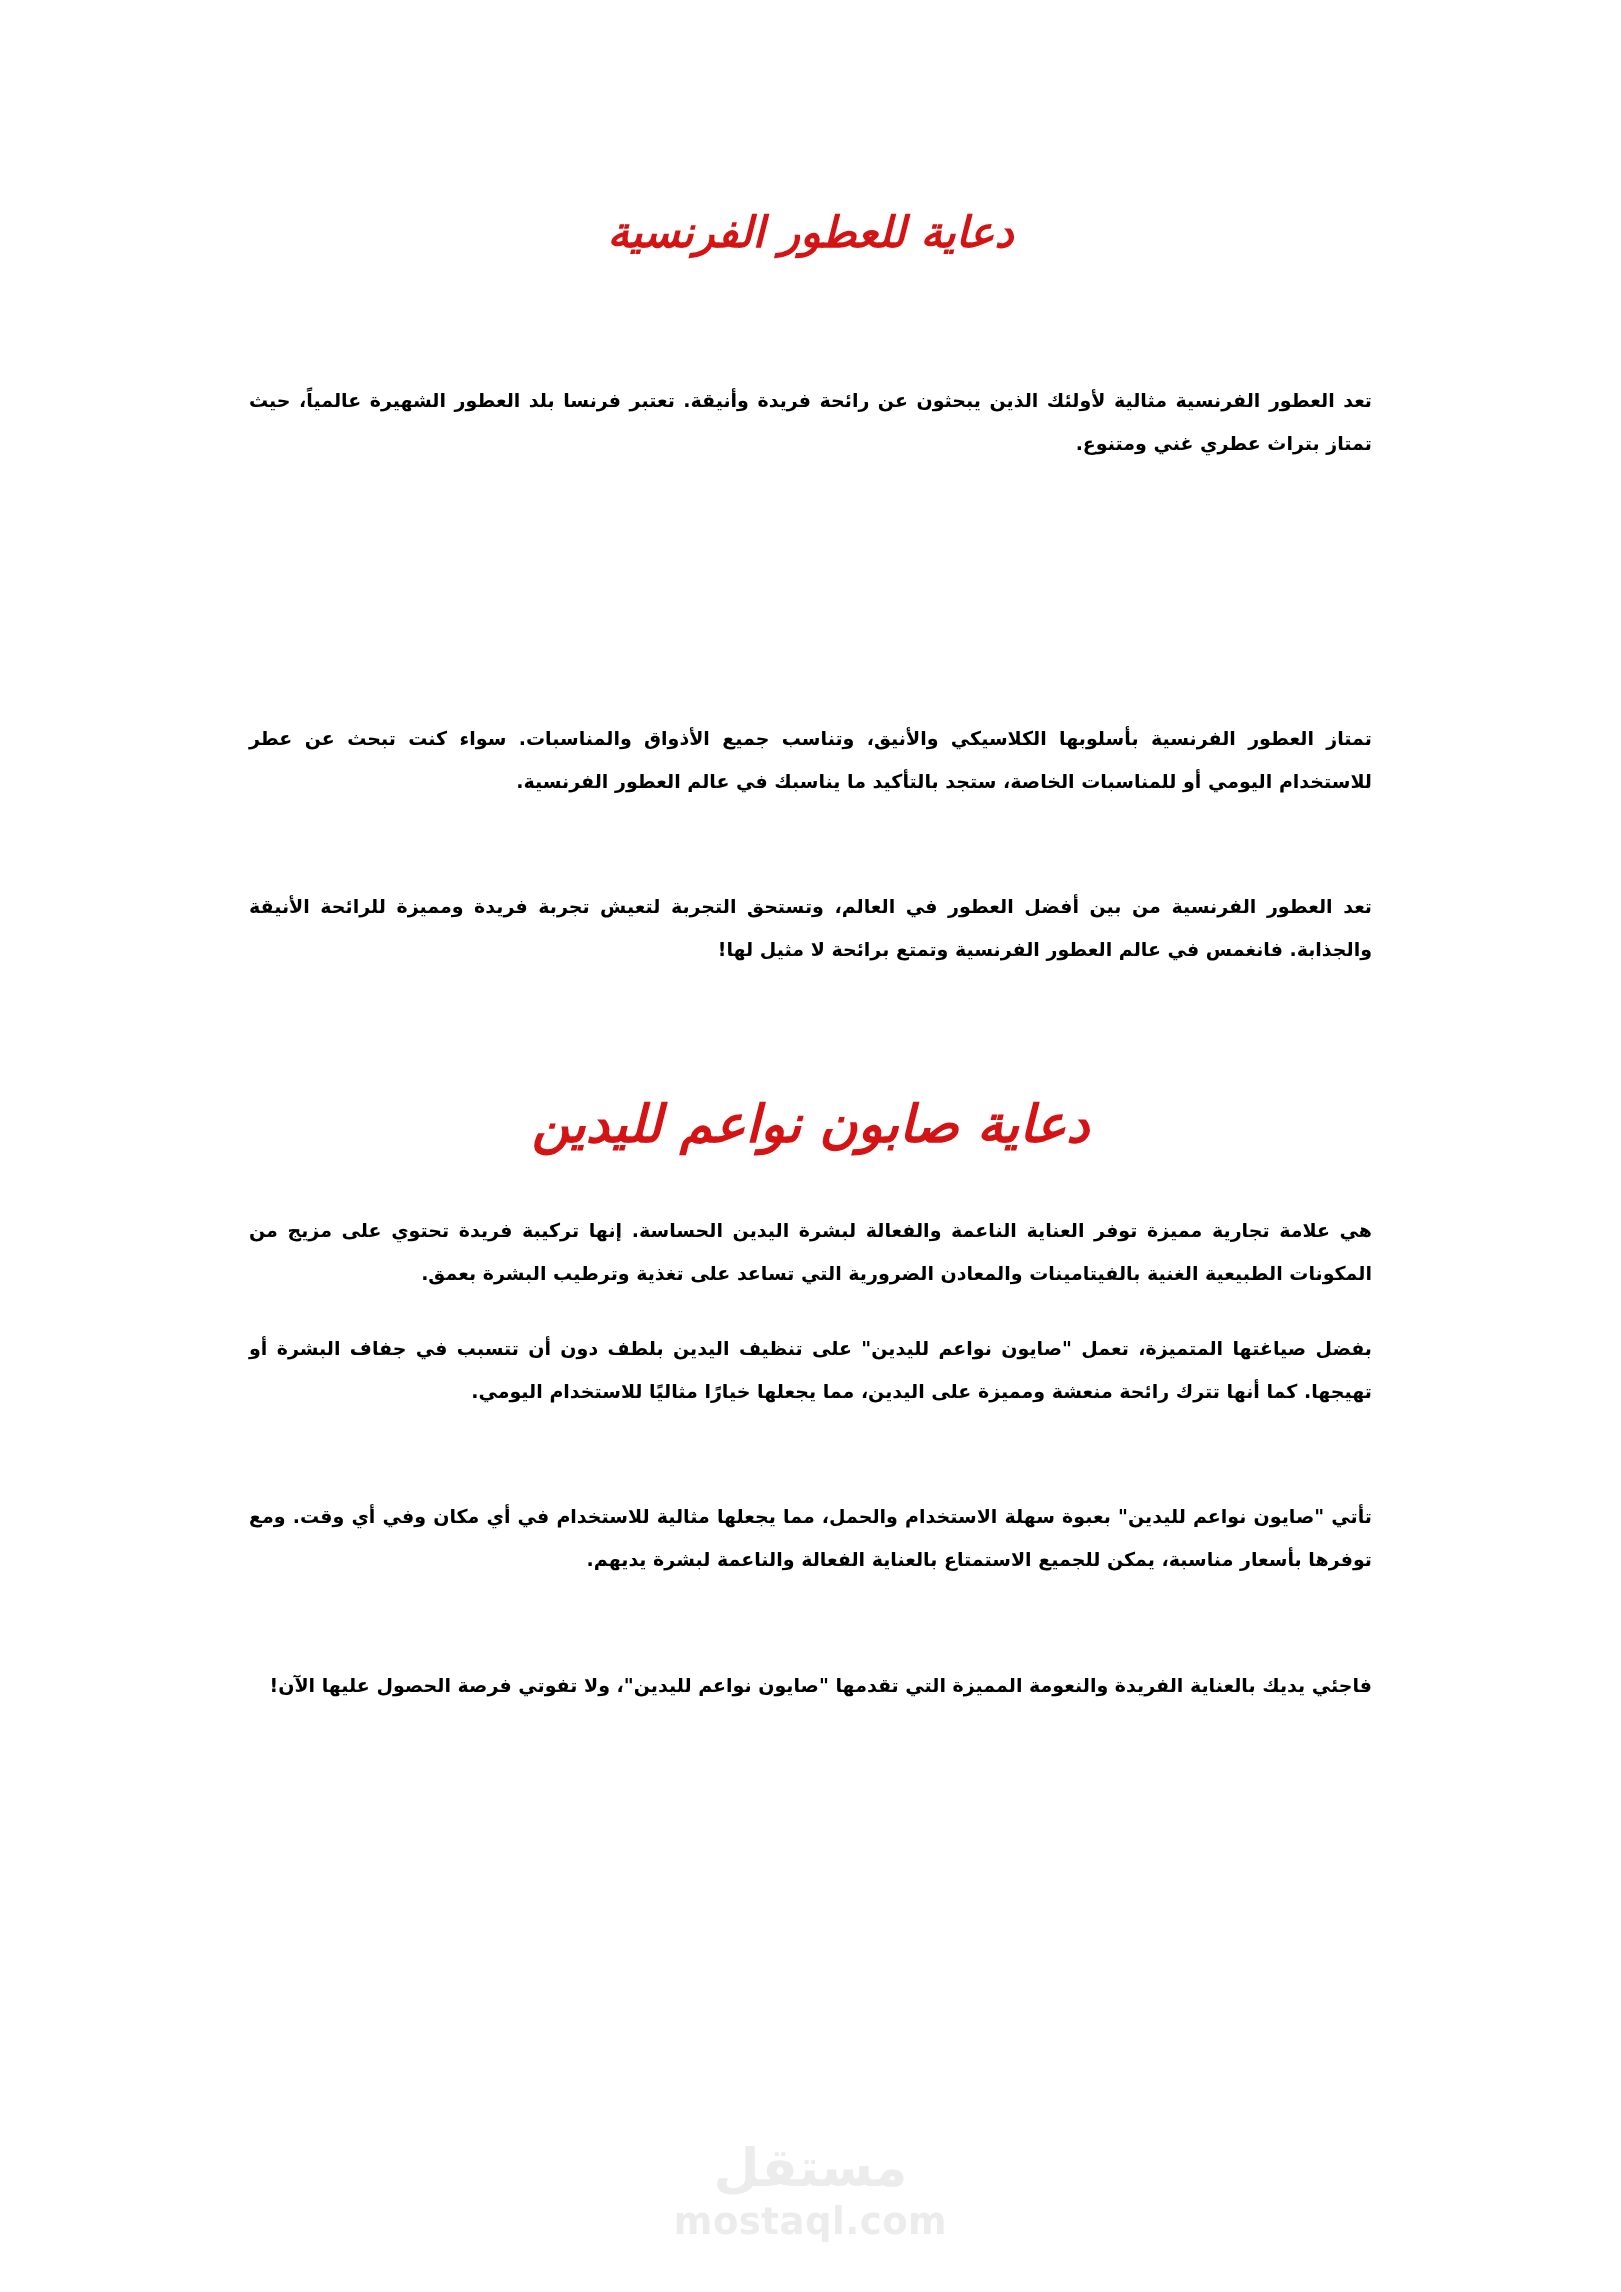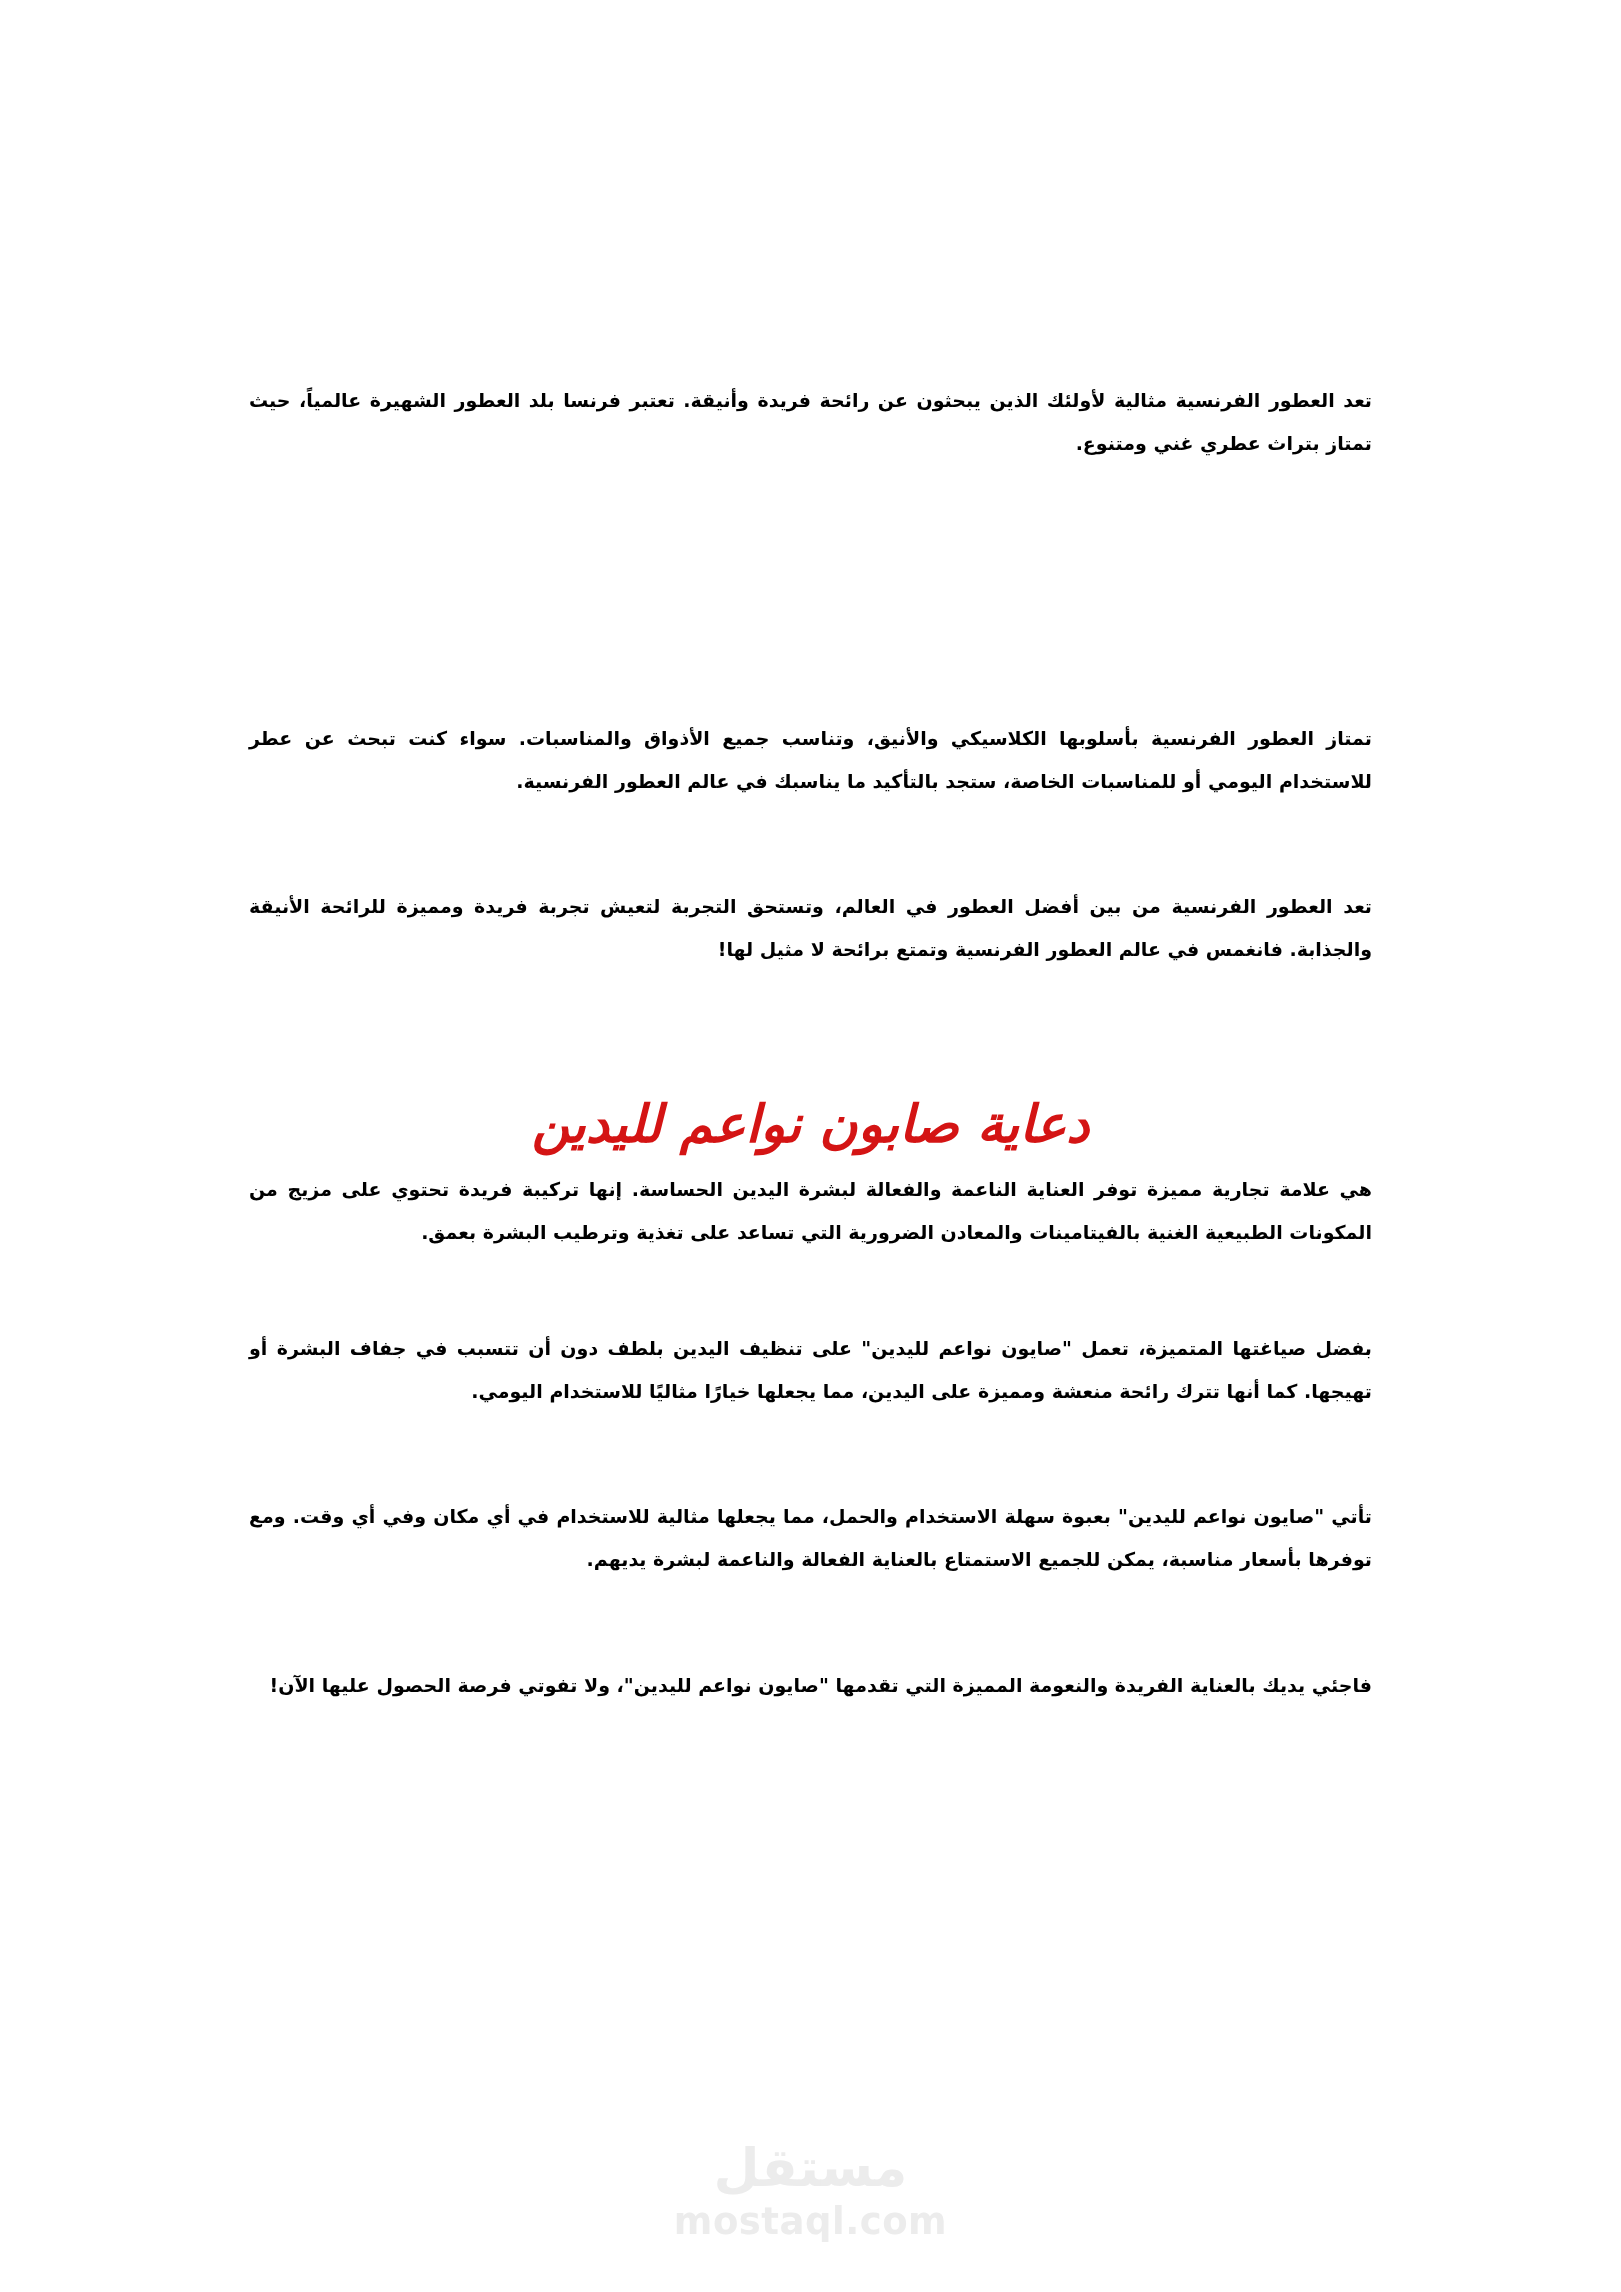--- a/index.html
+++ b/index.html
@@ -65,21 +65,21 @@
     font-size: 19px;
     line-height: 43px;
     font-weight: 600;
     font-family: "DejaVu Sans", "Liberation Sans", sans-serif;
   }
 
   .p1 { top: 360px; }
   .p2 { top: 529px; }
   .p3 { top: 698px; }
   .p4 { top: 866px; }
-  .p5 { top: 1149px; margin-left: 20px; }
+  .p5 { top: 1190px; margin-left: 20px; }
   .p6 { top: 1308px; }
   .p7 { top: 1476px; }
   .p8 { top: 1645px; margin-left: 37px; }
 
   
   .watermark {
     position: absolute;
     left: 0;
     right: 0;
     top: 2137px;
@@ -109,20 +109,21 @@
     direction: ltr;
     letter-spacing: 0.5px;
     font-family: "DejaVu Sans", "Liberation Sans", sans-serif;
   }
 </style>
 </head>
 <body>
 
 <div class="page">
 
+  <h1 class="heading heading-1">دعاية للعطور الفرنسية</h1>
 
   <p class="para p1">تعد العطور الفرنسية مثالية لأولئك الذين يبحثون عن رائحة فريدة وأنيقة. تعتبر فرنسا بلد العطور الشهيرة عالمياً، حيث تمتاز بتراث عطري غني ومتنوع.</p>
 
 
   <p class="para p3">تمتاز العطور الفرنسية بأسلوبها الكلاسيكي والأنيق، وتناسب جميع الأذواق والمناسبات. سواء كنت تبحث عن عطر للاستخدام اليومي أو للمناسبات الخاصة، ستجد بالتأكيد ما يناسبك في عالم العطور الفرنسية.</p>
 
   <p class="para p4">تعد العطور الفرنسية من بين أفضل العطور في العالم، وتستحق التجربة لتعيش تجربة فريدة ومميزة للرائحة الأنيقة والجذابة. فانغمس في عالم العطور الفرنسية وتمتع برائحة لا مثيل لها!</p>
 
   <h1 class="heading heading-2">دعاية صابون نواعم لليدين</h1>
 

